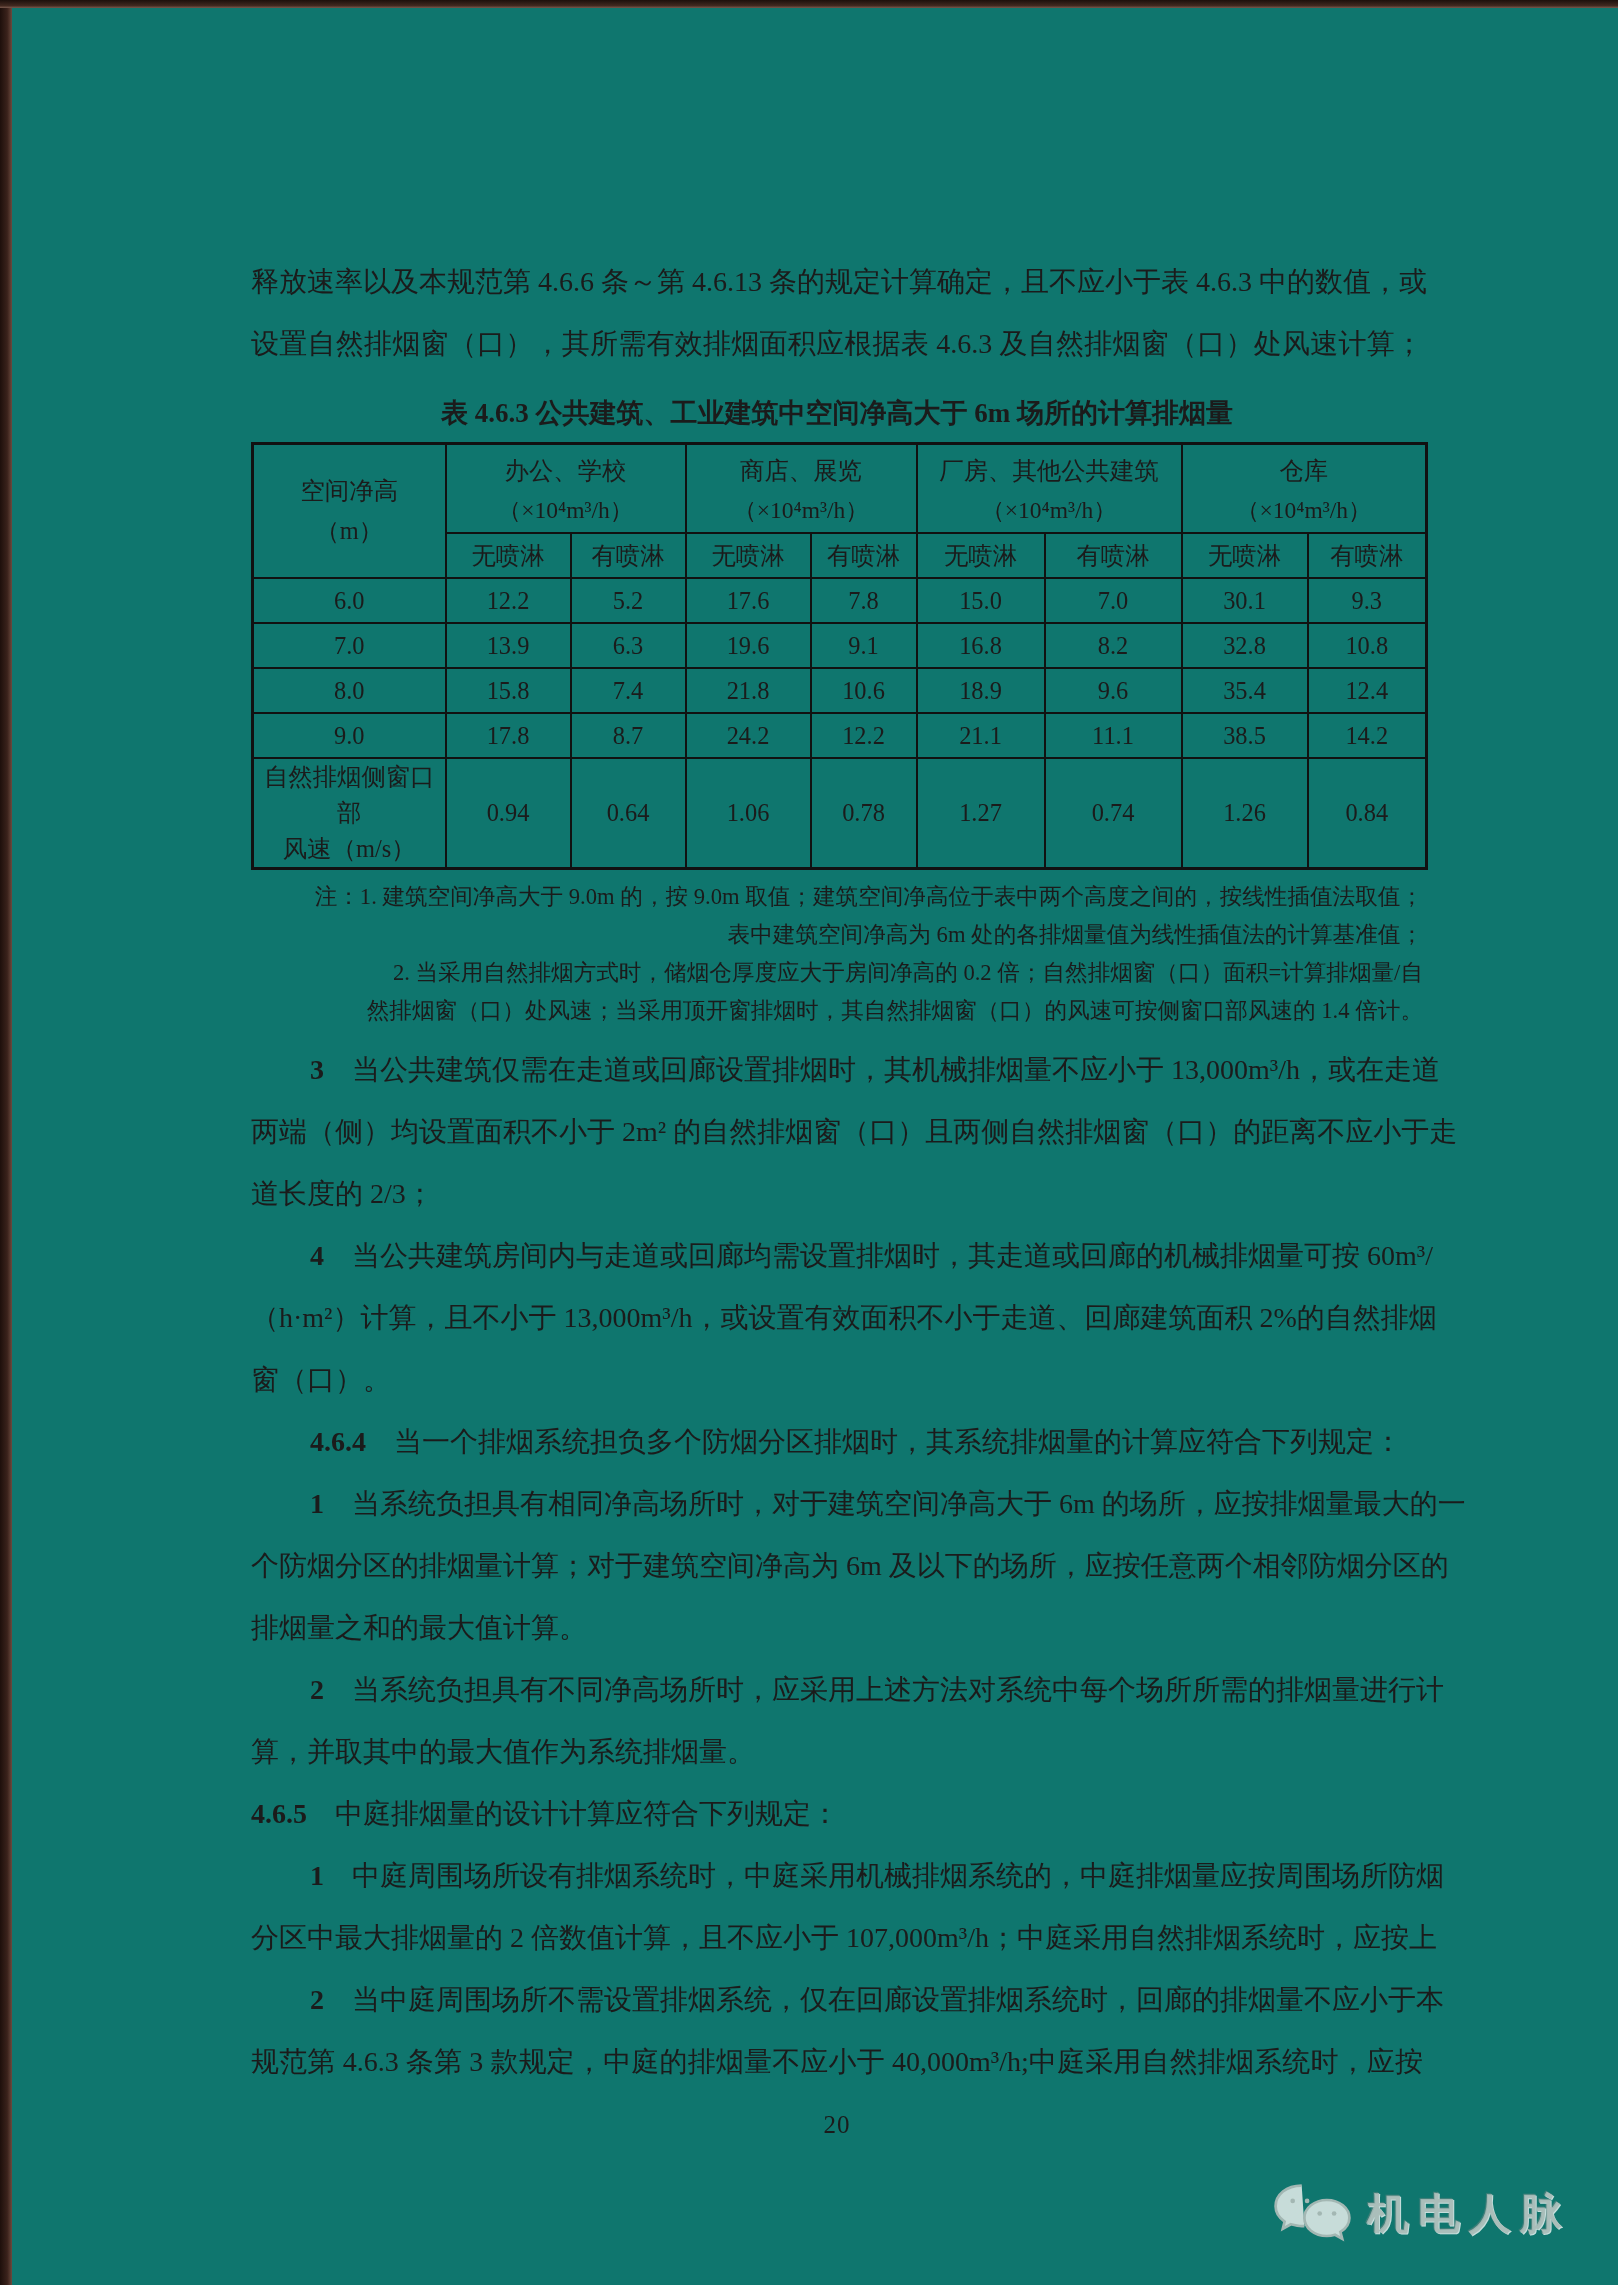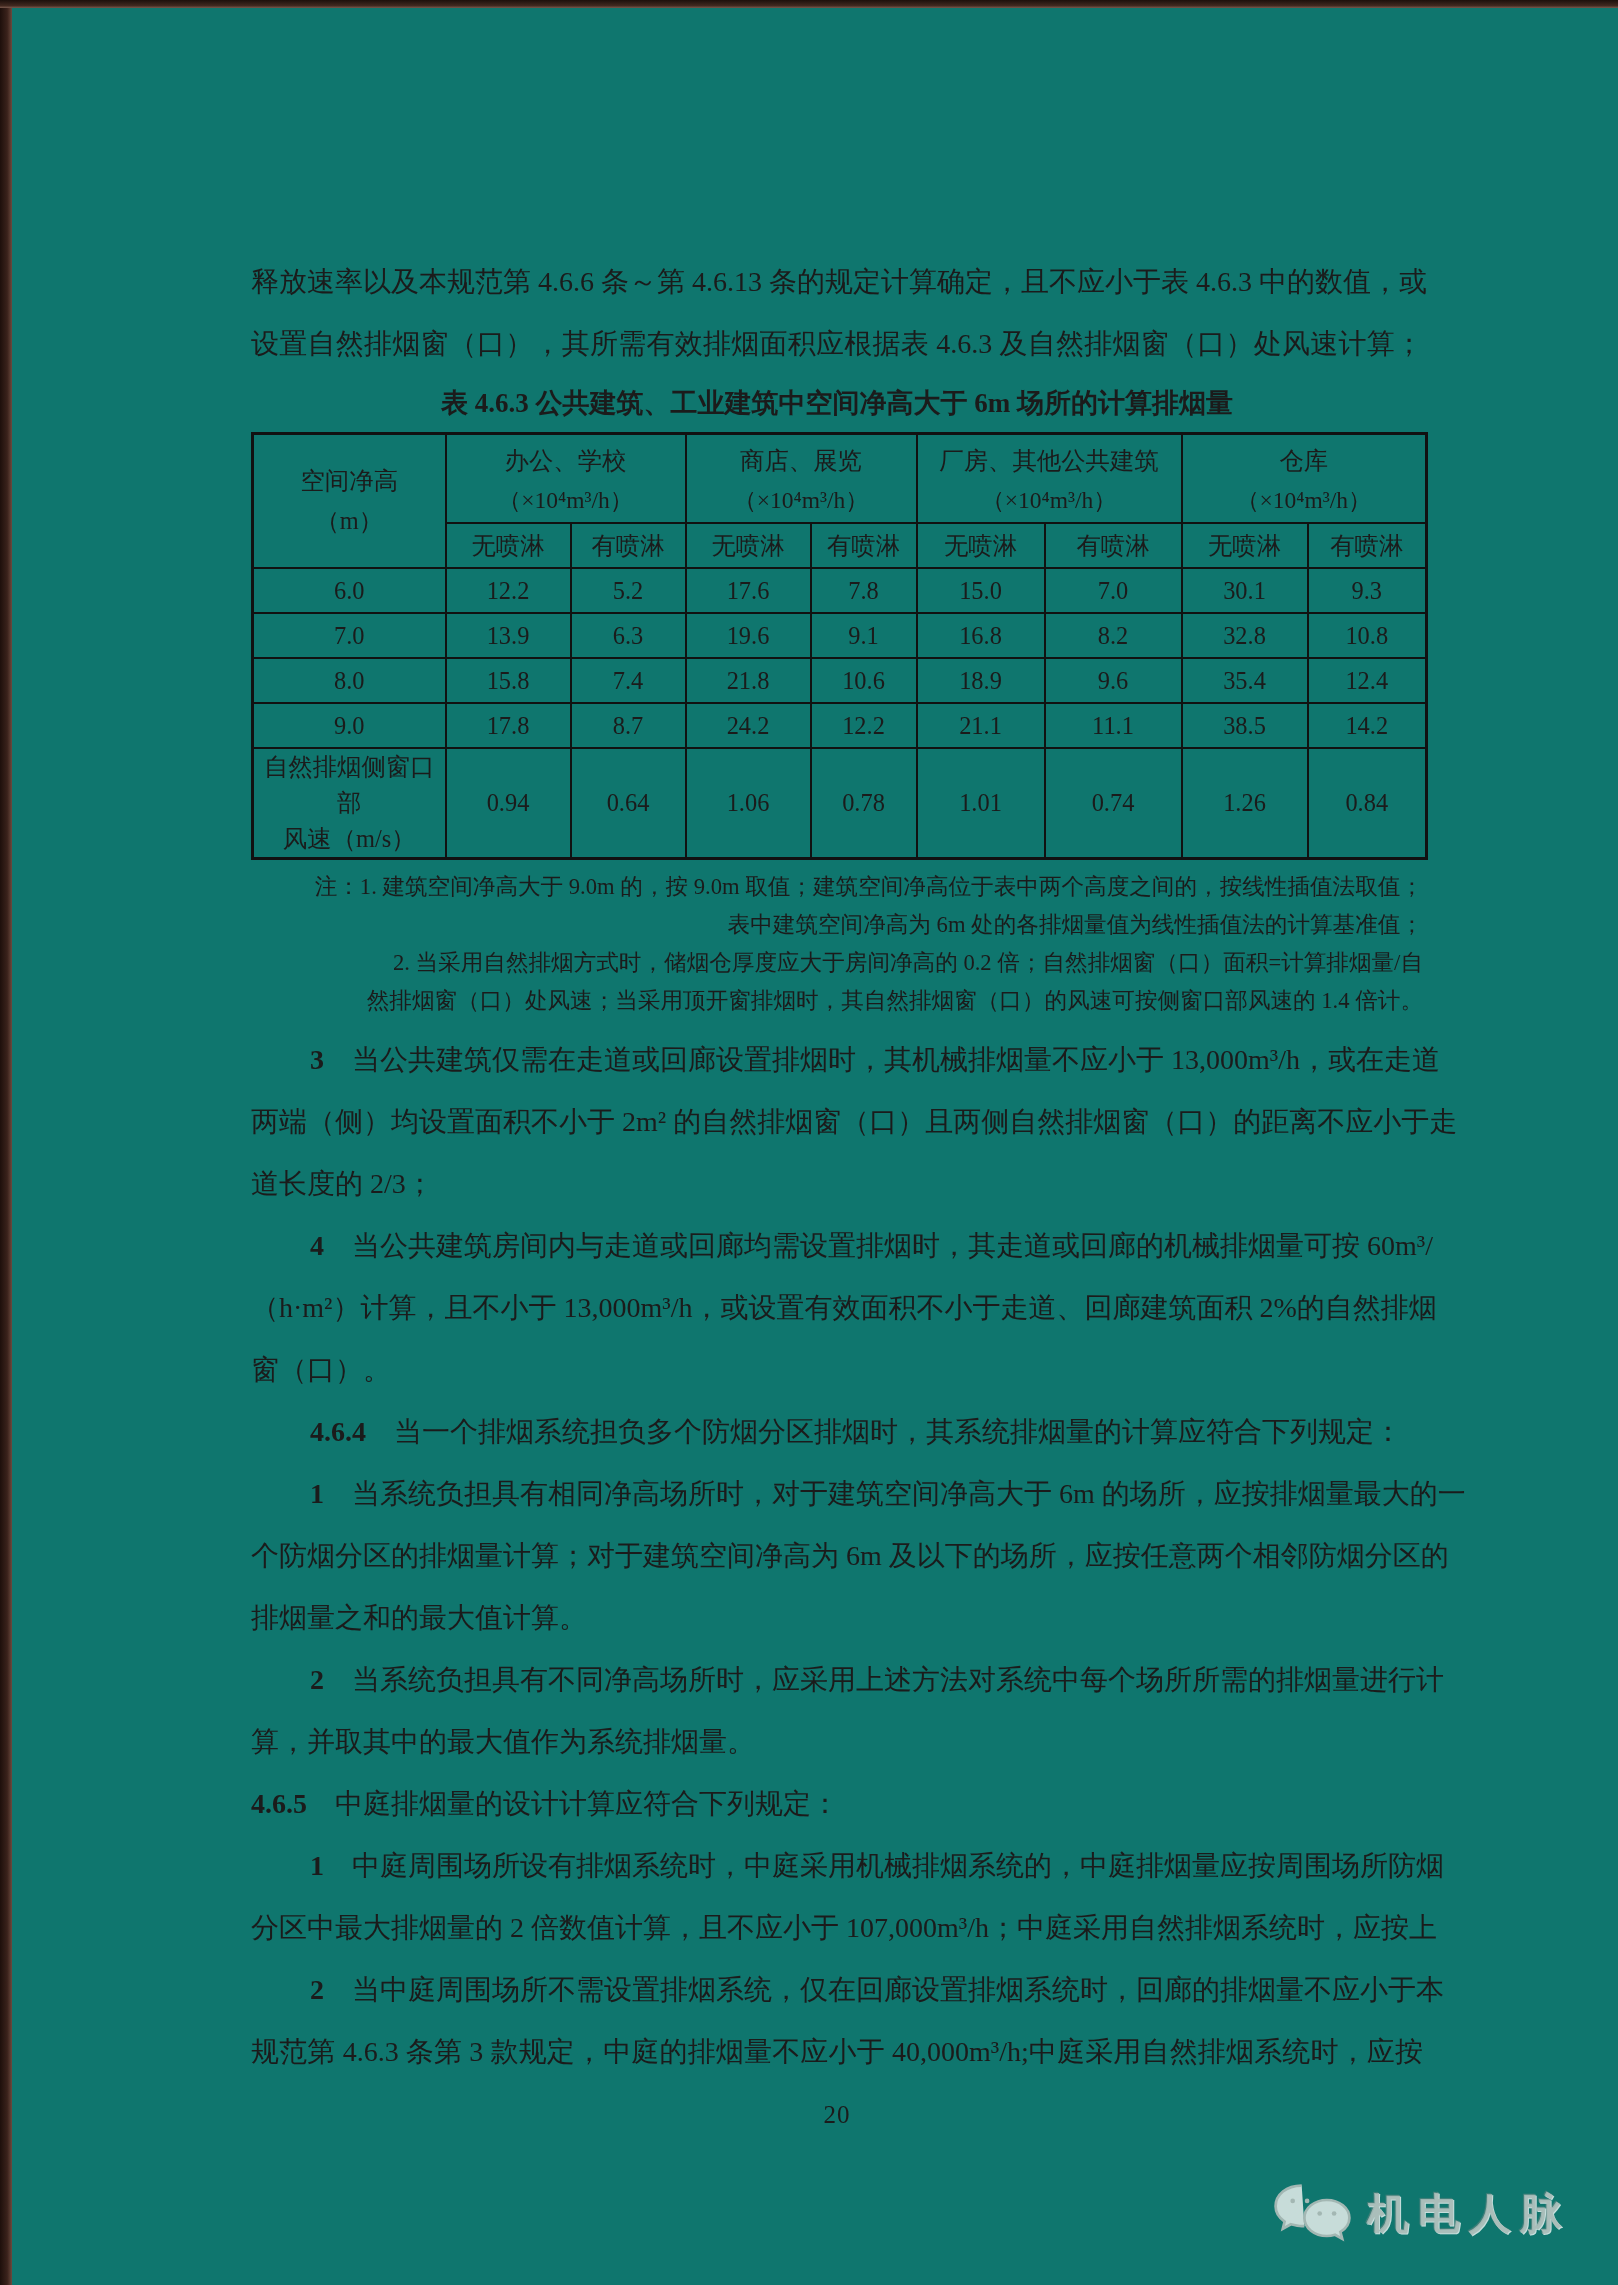--- a/index.html
+++ b/index.html
@@ -14,21 +14,21 @@
   .edge-left{position:absolute;left:0;top:0;width:11.8px;height:100%;
     background:linear-gradient(to right,#1d0f0b,#3a221b 60%,#6b4a3e);}
   .edge-top{position:absolute;left:0;top:0;width:100%;height:8.1px;
     background:linear-gradient(to bottom,#1c100c,#40281f 70%,#7a5a4e);}
   .content{position:absolute;left:251px;top:0;width:1172px;}
   .intro{padding-top:251px;}
   .bline{height:62px;line-height:62px;font-size:28px;white-space:nowrap;}
   .full{text-align-last:justify;}
   .indent2{padding-left:59px;}
   .bnum{font-weight:bold;font-family:"Liberation Serif","DejaVu Serif",serif;}
-  .tbl-title{height:47px;line-height:47px;text-align:center;font-weight:bold;font-size:27px;margin-top:5px;white-space:nowrap;}
+  .tbl-title{height:47px;line-height:47px;text-align:center;font-weight:bold;font-size:27px;margin-top:15px;white-space:nowrap;}
   table.smoke{border-collapse:collapse;table-layout:fixed;width:1172px;margin-top:5.4px;}
   table.smoke td{border:2.7px solid #111;text-align:center;vertical-align:middle;
     font-size:24.4px;padding:0;overflow:hidden;}
   table.smoke{border:3.6px solid #111;}
   td.ghead{height:87px;font-size:25px;}
   td.ghead .gname{line-height:42px;text-align:center;}
   td.ghead .gunit{line-height:36px;font-size:23.5px;}
   td.subhead{height:43px;font-size:23.5px;}
   td.rowlabel{font-size:24.4px;}
   td.corner{padding-bottom:25px;font-size:24.4px;}
@@ -159,21 +159,21 @@
       </tr>
       <tr class="lastrow">
         <td class="lastlabel">
           <div>自然排烟侧窗口部</div>
           <div>风速（m/s）</div>
         </td>
         <td>0.94</td>
         <td>0.64</td>
         <td>1.06</td>
         <td>0.78</td>
-        <td>1.01</td>
+        <td>1.27</td>
         <td>0.74</td>
         <td>1.26</td>
         <td>0.84</td>
       </tr>
     </tbody>
       </table>
 
     <div class="notes">
       <div class="nline n1">注：1. 建筑空间净高大于 9.0m 的，按 9.0m 取值；建筑空间净高位于表中两个高度之间的，按线性插值法取值；</div>
       <div class="nline n2">表中建筑空间净高为 6m 处的各排烟量值为线性插值法的计算基准值；</div>

